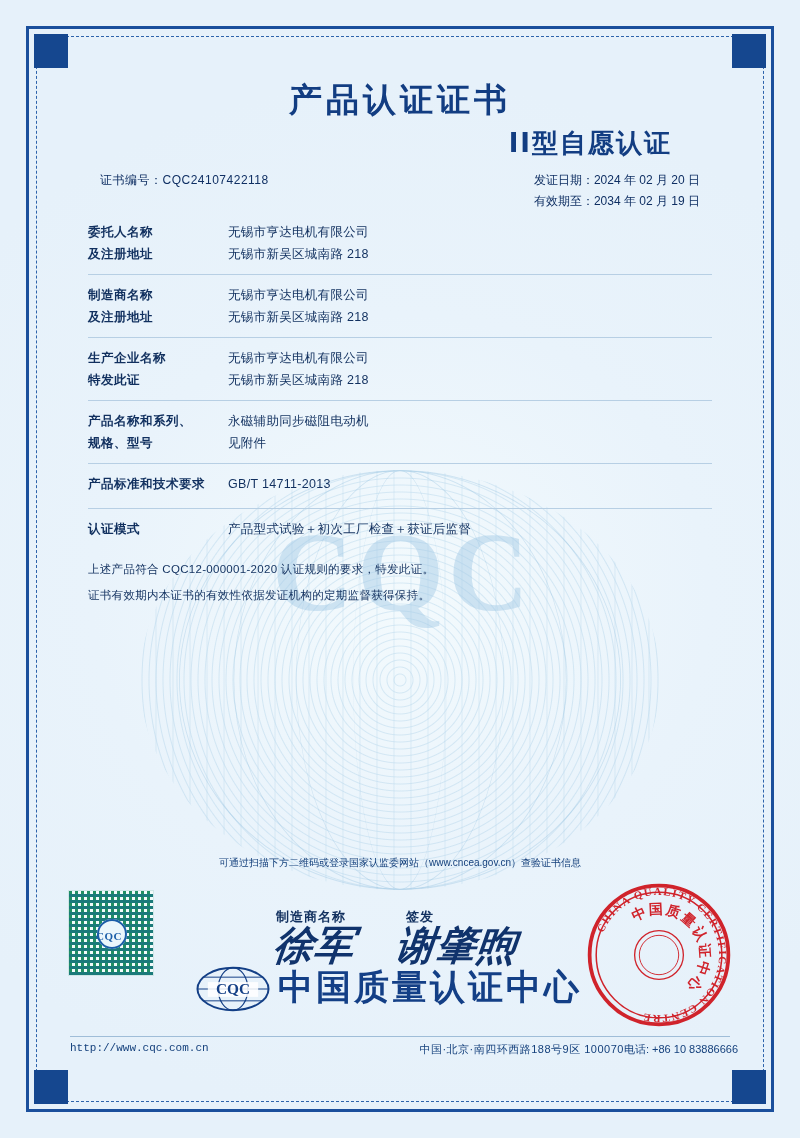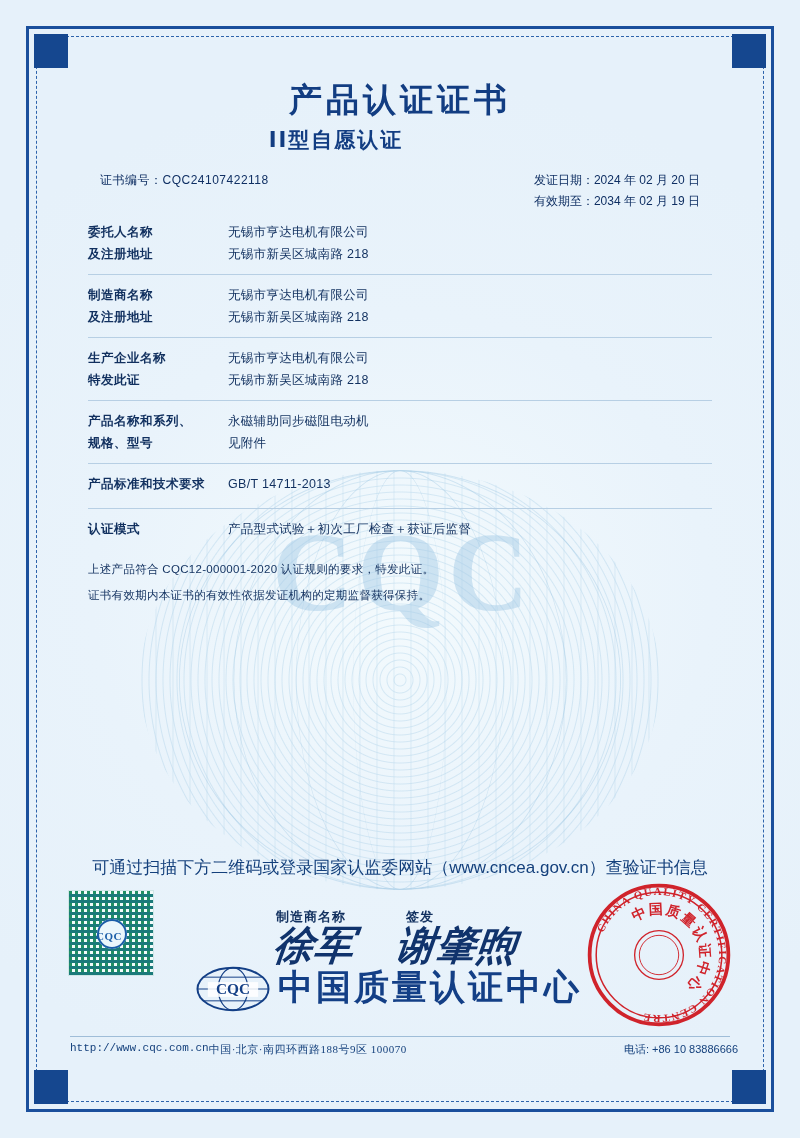--- a/index.html
+++ b/index.html
@@ -114,22 +114,22 @@
     font-size: 33px;
     font-weight: bold;
     letter-spacing: 4px;
     color: #123d82;
     font-family: Liberation Sans, sans-serif;
   }
   .doc-subtitle {
     position: absolute;
     top: 126px;
     width: 672px;
-    text-align: center;
-    font-size: 21px;
+    text-align: right;
+    font-size: 26px;
     font-weight: bold;
     letter-spacing: 2px;
     color: #123d82;
     font-family: "DejaVu Sans", sans-serif;
   }
 
   .cert-no {
     position: absolute;
     left: 100px;
     top: 172px;
@@ -190,21 +190,21 @@
     line-height: 26px;
     letter-spacing: 0.3px;
   }
 
   
   .verify {
     position: absolute;
     top: 856px;
     width: 800px;
     text-align: center;
-    font-size: 17px;
+    font-size: 10px;
     color: #14407c;
   }
 
   
   .qr {
     position: absolute;
     left: 68px;
     top: 890px;
     width: 86px;
     height: 86px;
@@ -317,21 +317,21 @@
     position: absolute;
     left: 70px;
     right: 62px;
     top: 1042px;
     display: flex;
     justify-content: space-between;
     font-size: 11px;
     color: #14407c;
     font-family: "Liberation Sans", sans-serif;
   }
-  .footer .mid { flex: 1; text-align: left; letter-spacing: 0.5px; font-family: Liberation Serif, serif; }
+  .footer .mid { flex: 1; text-align: right; letter-spacing: 0.5px; }
   .footer .url { font-family: "Liberation Mono", monospace; }
 </style>
 </head>
 <body>
 
 <div class="certificate">
 
   <div class="frame-outer"></div>
   <div class="frame-inner"></div>
 

